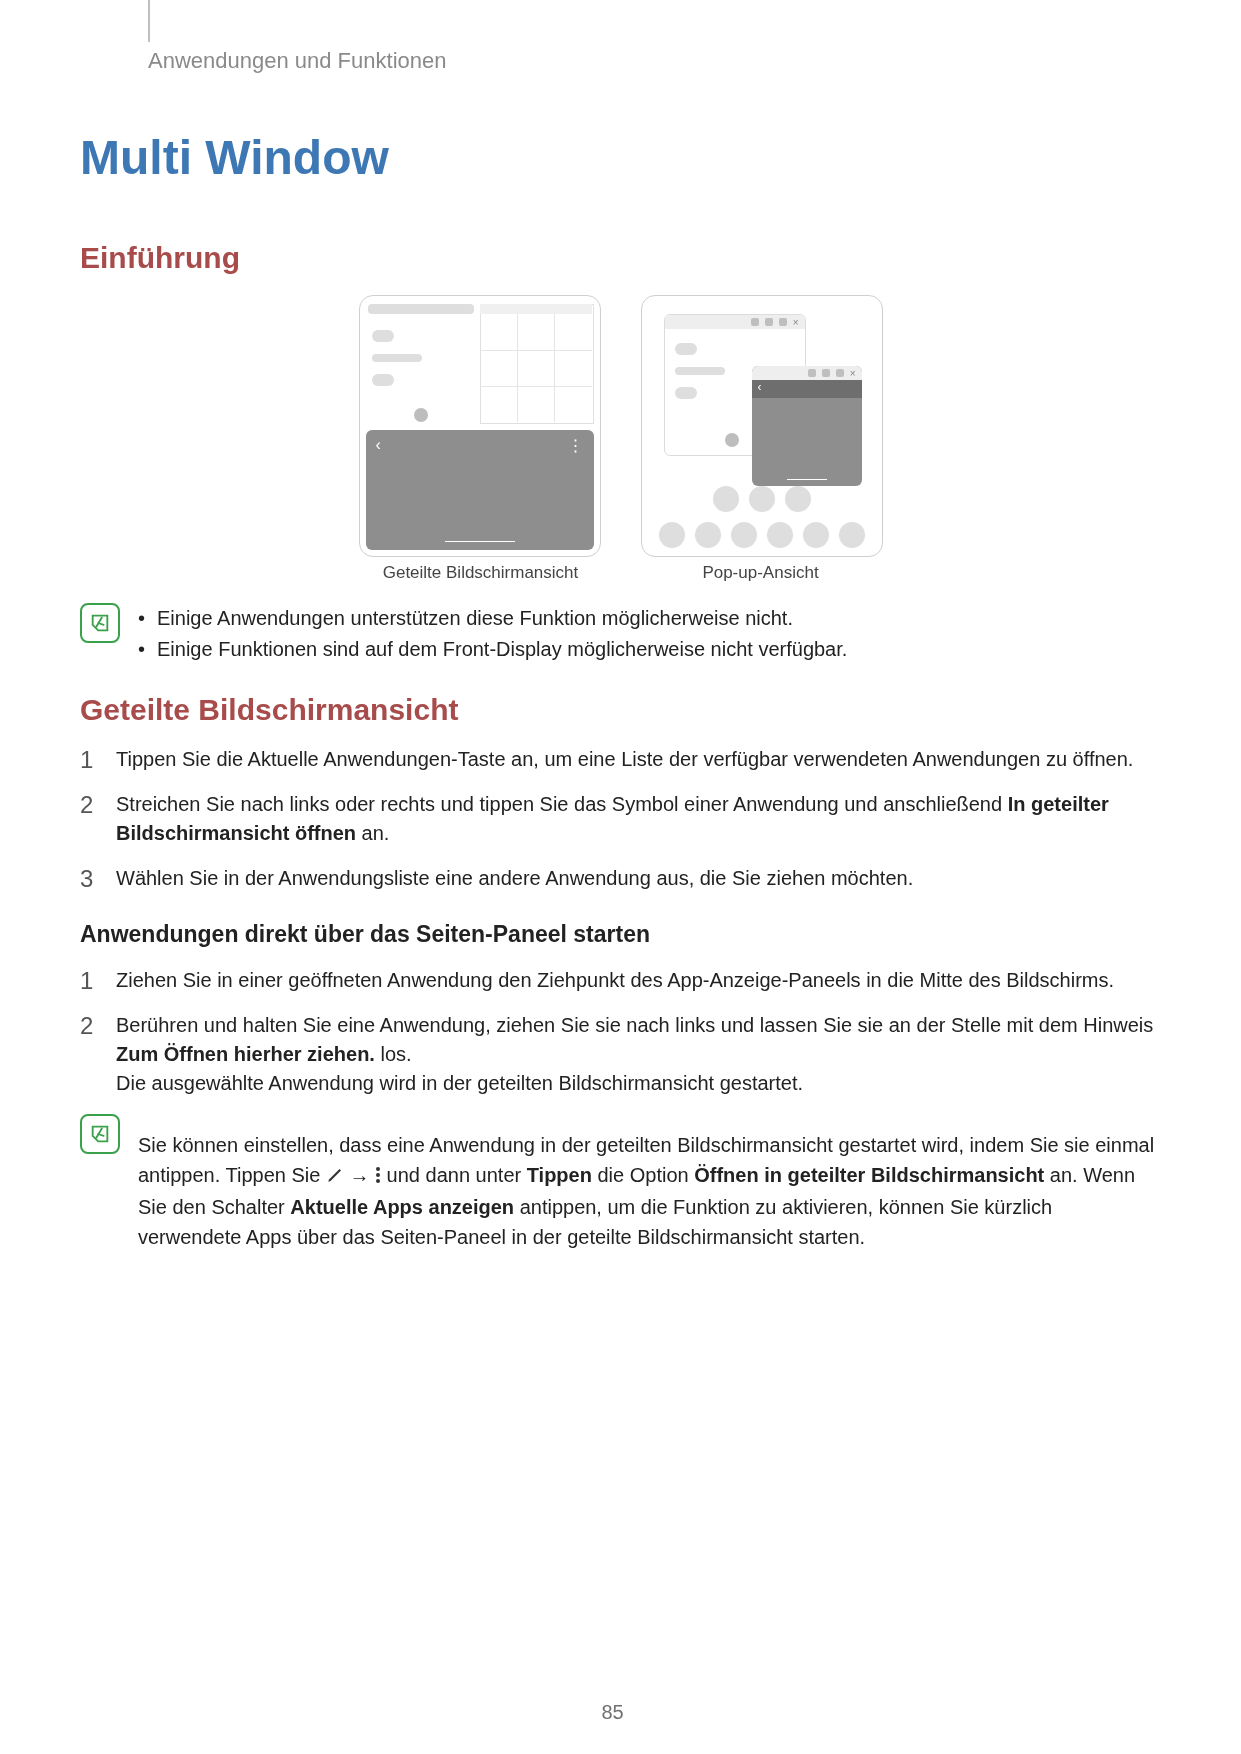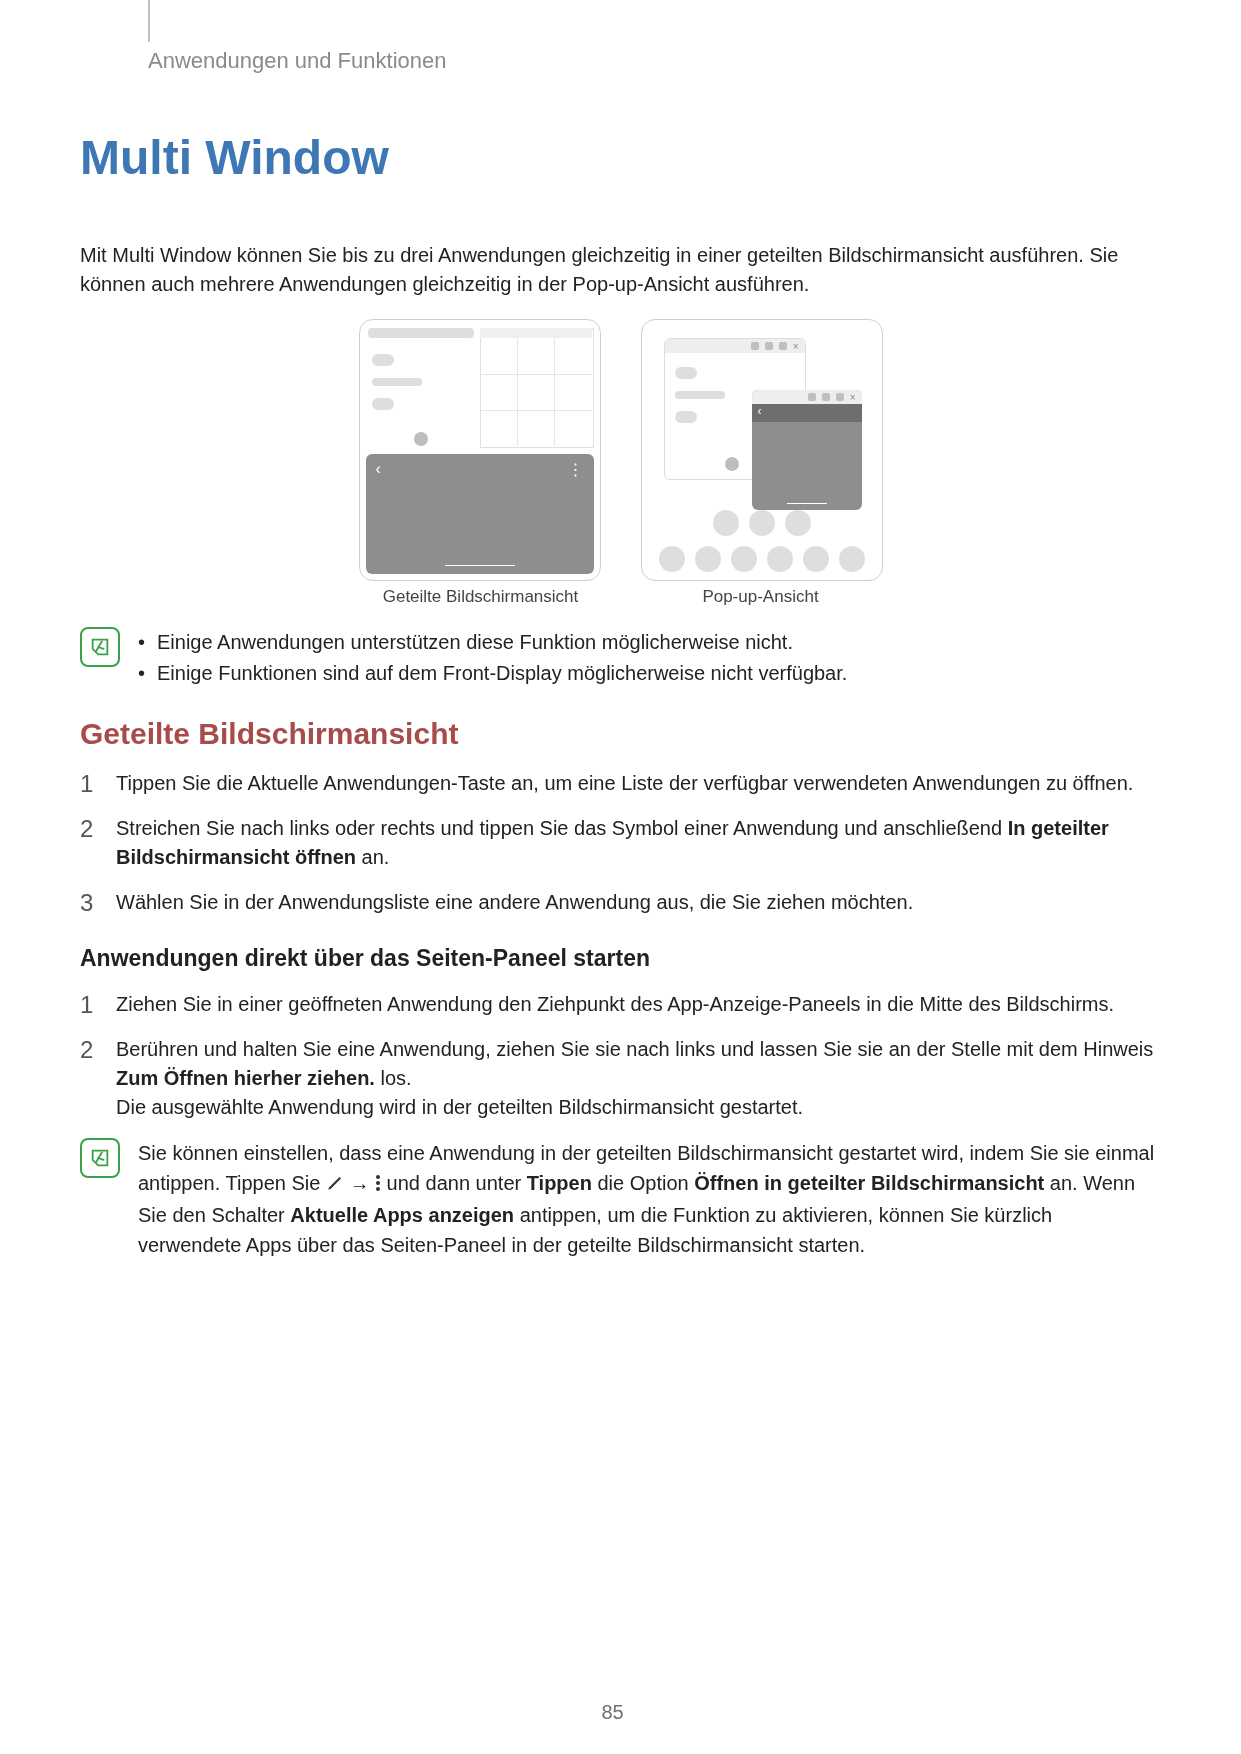--- a/index.html
+++ b/index.html
@@ -226,20 +226,21 @@
   .pen-icon svg {
     width: 18px; height: 18px;
   }
   .more-icon svg {
     width: 6px; height: 18px;
   }
   .note-paragraph {
     flex: 1;
     font-size: 20px;
     line-height: 1.5;
+    margin-top: 16px;
   }
   .page-number {
     position: absolute;
     bottom: 30px;
     left: 0;
     right: 16px;
     text-align: center;
     font-size: 20px;
     color: #707070;
   }
@@ -252,21 +253,21 @@
 </head>
 <body>
 
 <div class="page">
   <div class="left-rule"></div>
 
   <div class="breadcrumb">Anwendungen und Funktionen</div>
 
   <h1 class="h1">Multi Window</h1>
 
-  <p class="body">Mit Multi Window können Sie bis zu drei Anwendungen gleichzeitig in einer geteilten Bildschirmansicht ausführen. Sie können auch mehrere Anwendungen gleichzeitig in der Pop-up-Ansicht ausführen.</p>
+  <h2 class="h2">Einführung</h2>
 
   <div class="figure-row">
 
     <div class="phone">
 
       <div class="strip" style="left:8px; top:8px; width:106px; height:10px; border-radius:4px;"></div>
       <div class="pill" style="left:12px; top:34px; width:22px;"></div>
       <div class="pill" style="left:12px; top:58px; width:50px; height:8px;"></div>
       <div class="pill" style="left:12px; top:78px; width:22px;"></div>
 

